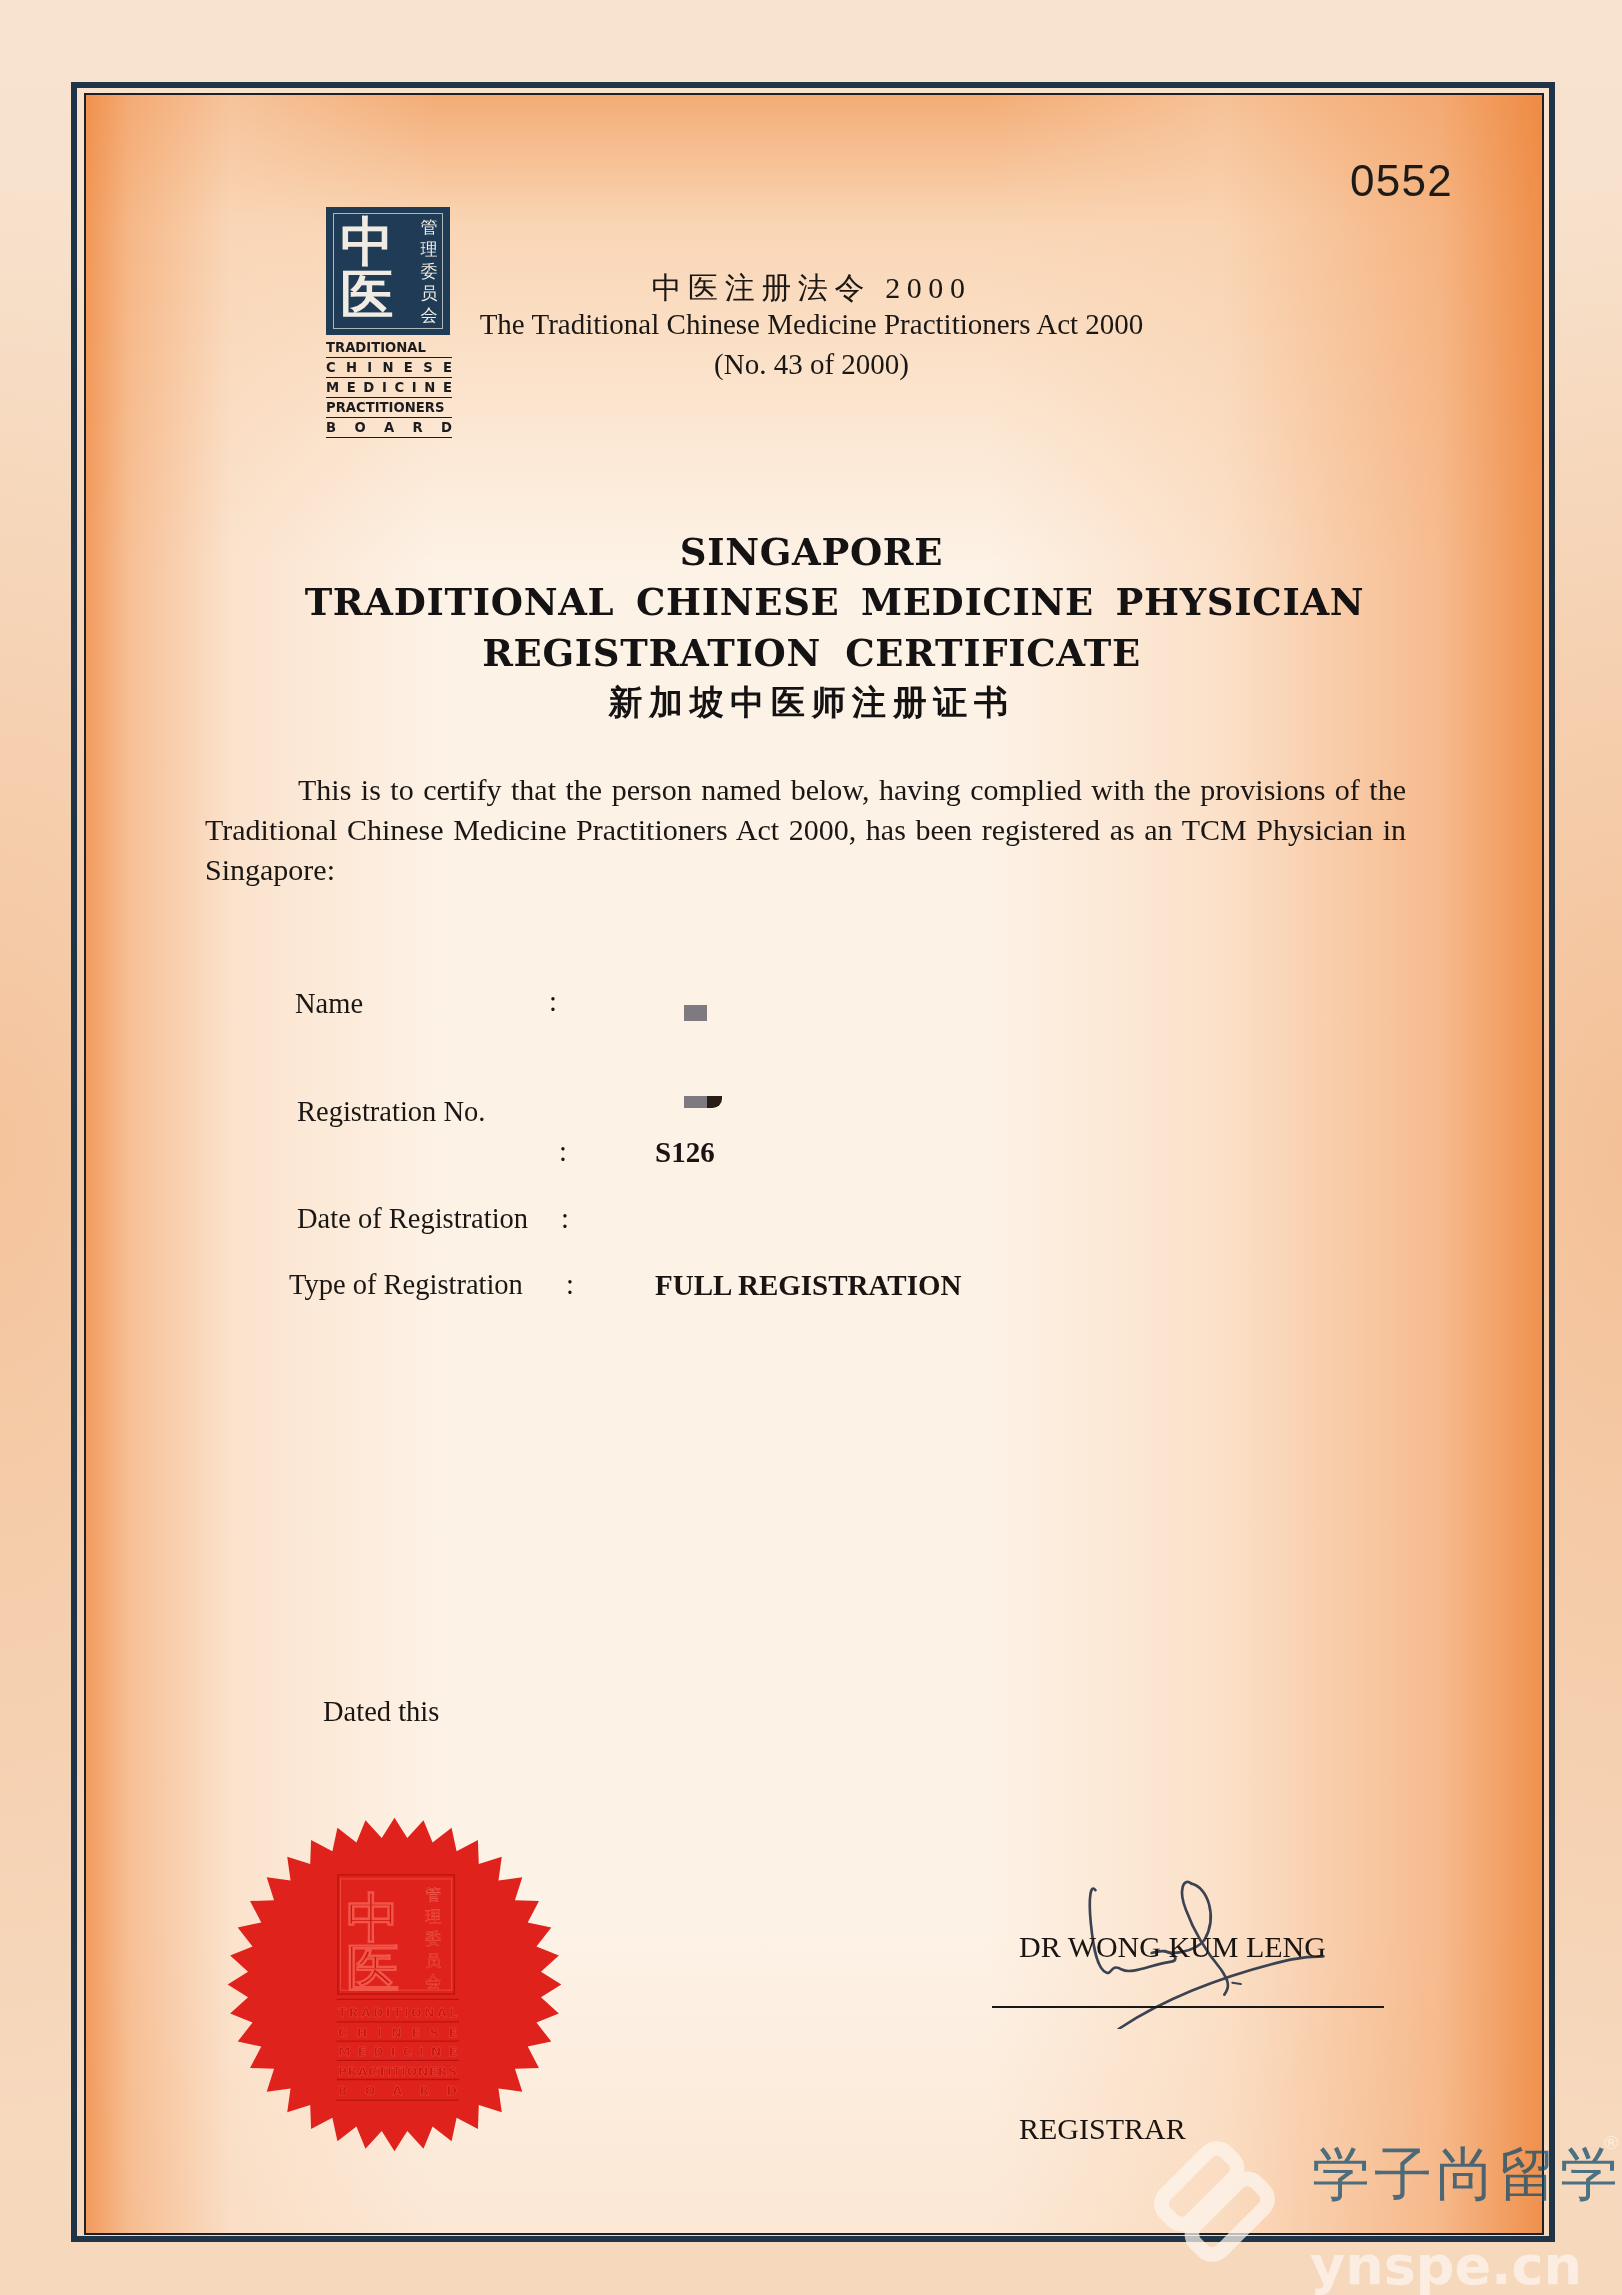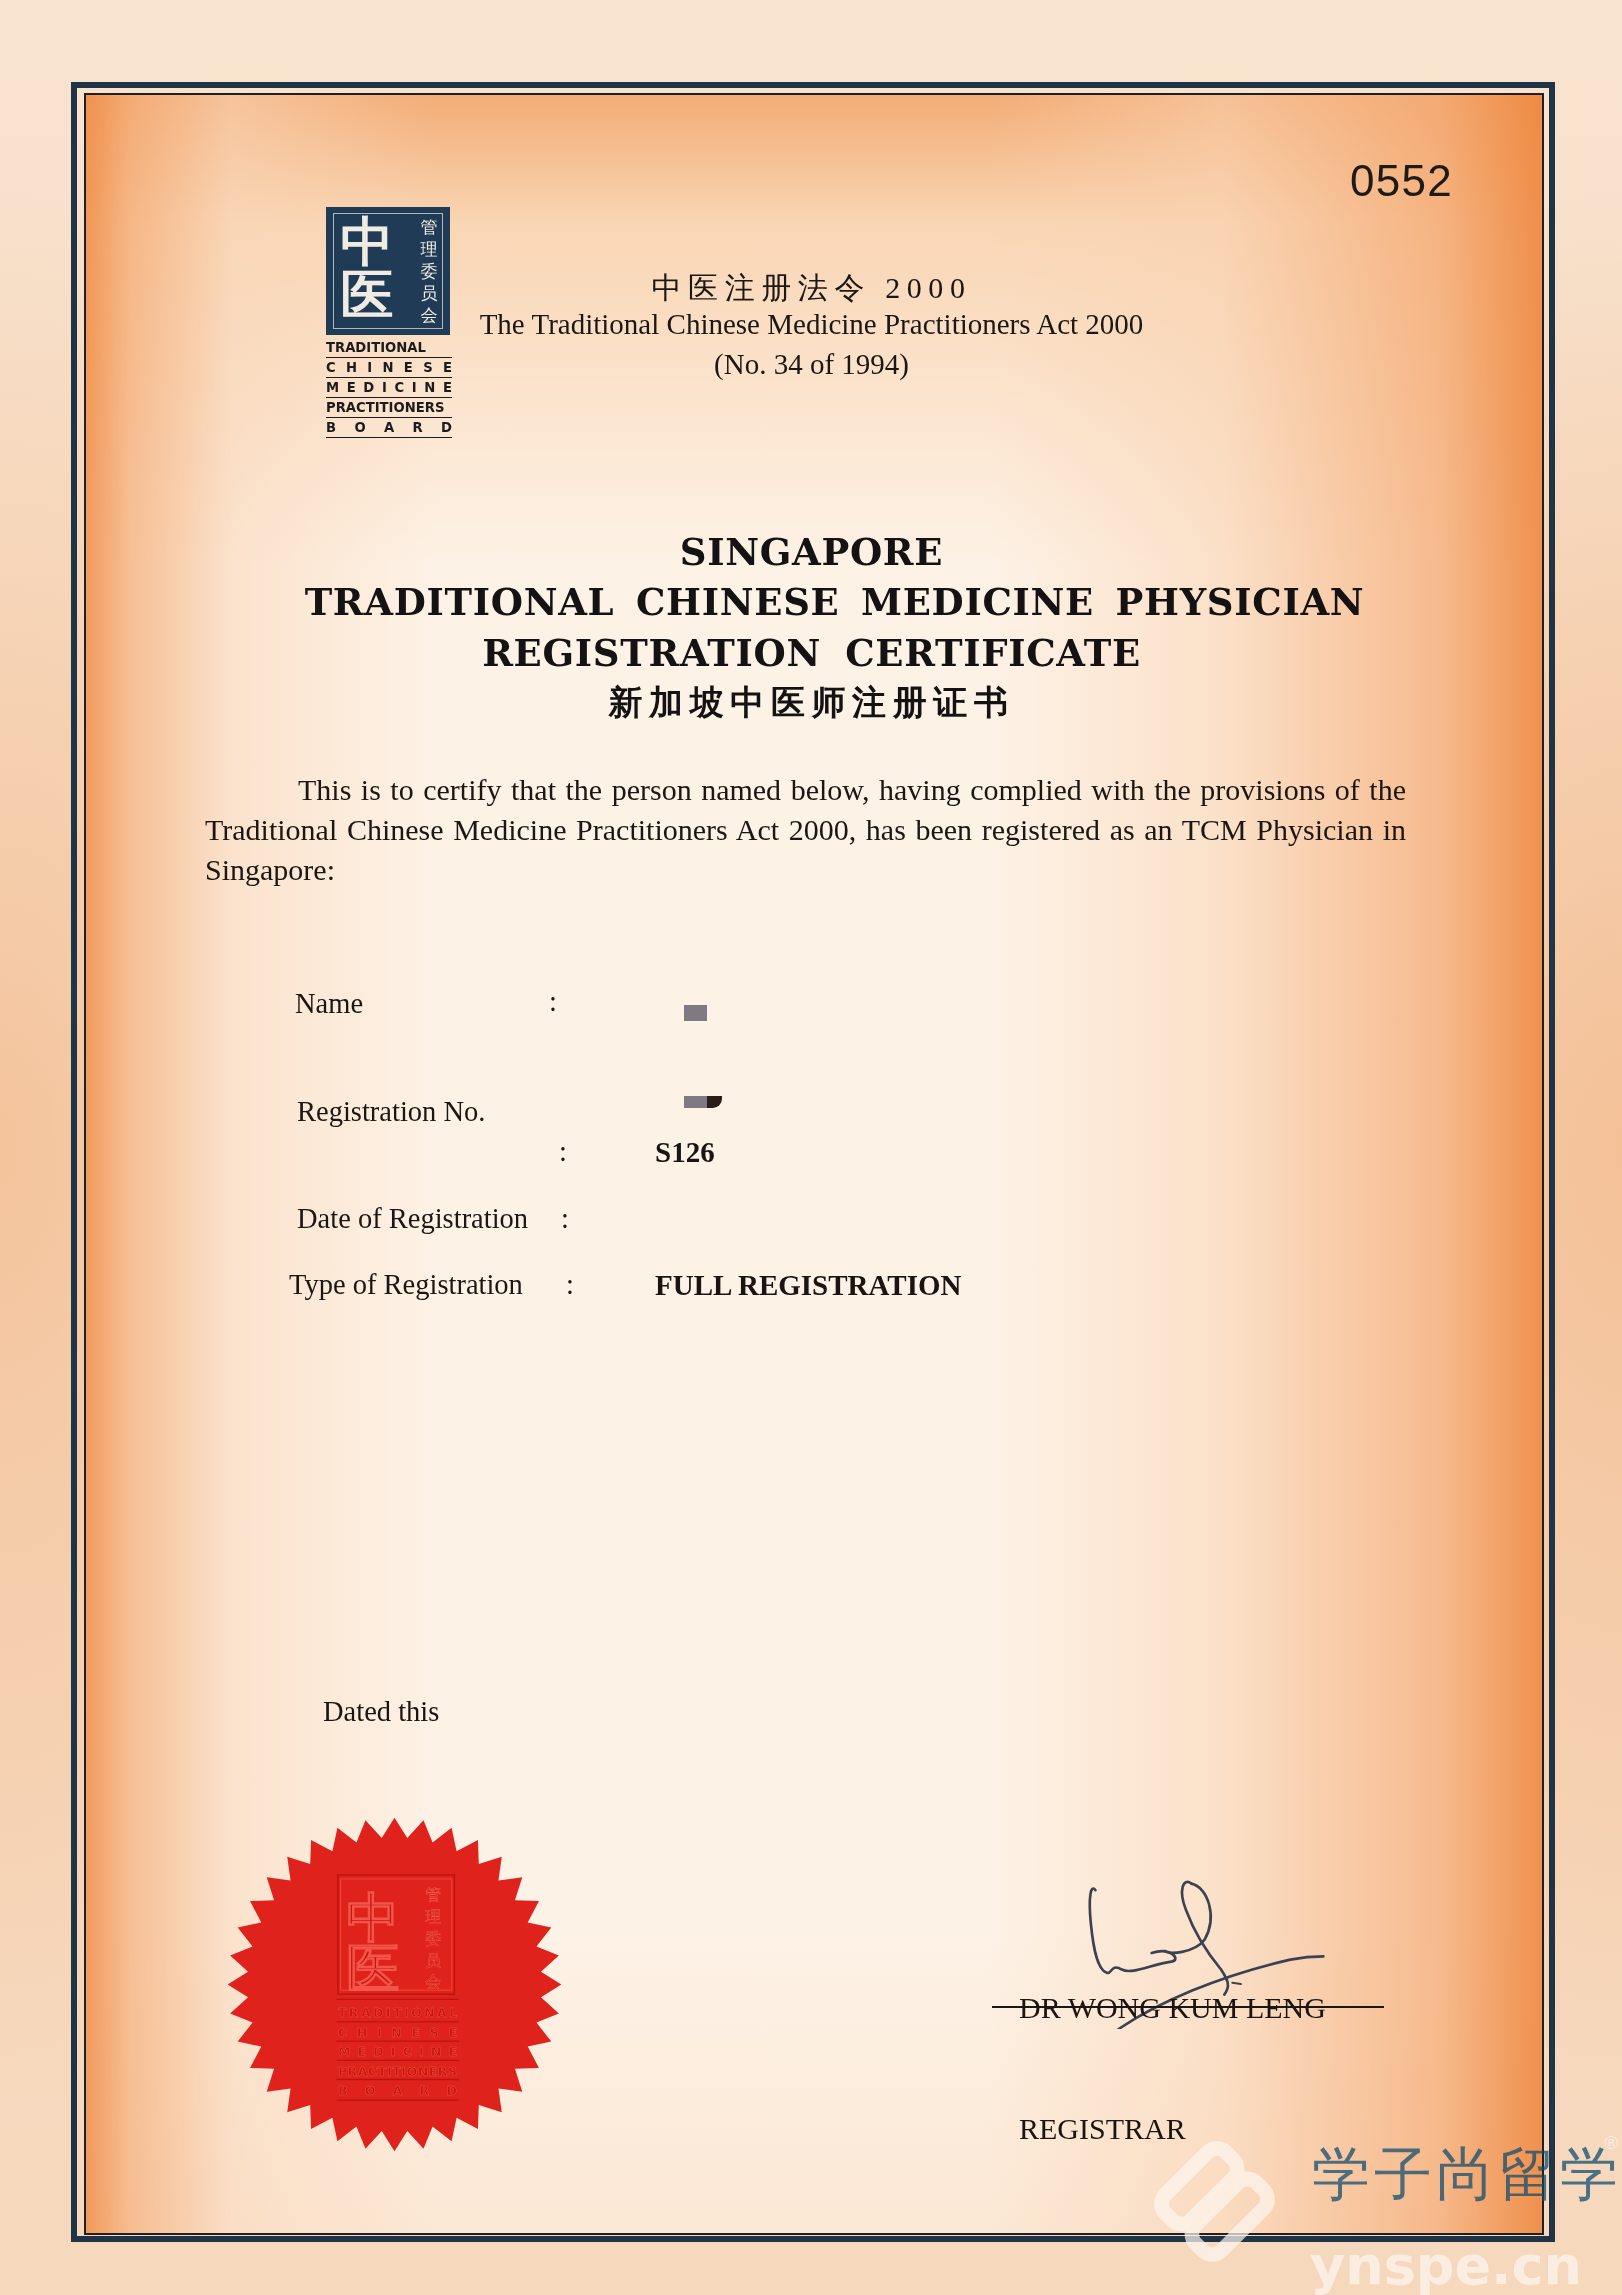--- a/index.html
+++ b/index.html
@@ -229,21 +229,21 @@
   .signature {
     position: absolute;
     left: 1059px;
     top: 1877px;
     width: 291px;
     height: 152px;
   }
   .registrar-name {
     position: absolute;
     left: 1019px;
-    top: 1991px;
+    top: 1930px;
     font-size: 30px;
   }
   .registrar-title {
     position: absolute;
     left: 1019px;
     top: 2112px;
     font-size: 30px;
   }
 
   
@@ -351,21 +351,21 @@
         <span>O</span>
         <span>A</span>
         <span>R</span>
         <span>D</span>
       </div>
   </div>
 </div>
 
 <div class="act act-cn">中医注册法令 2000</div>
 <div class="act act-en">The Traditional Chinese Medicine Practitioners Act 2000</div>
-<div class="act act-no">(No. 34 of 1994)</div>
+<div class="act act-no">(No. 43 of 2000)</div>
 
 <div class="title t1">SINGAPORE</div>
 <div class="title t2">TRADITIONAL CHINESE MEDICINE PHYSICIAN</div>
 <div class="title t3">REGISTRATION CERTIFICATE</div>
 <div class="title t4">新加坡中医师注册证书</div>
 
 <div class="para"><span class="indent"></span><span>This is to certify that the person named below, having complied with the provisions of the Traditional Chinese Medicine Practitioners Act 2000, has been registered as an TCM Physician in Singapore:</span></div>
 
 <div class="field" style="left:295px; top:988px;">Name</div>
 <div class="colon" style="left:549px; top:986px;">:</div>

